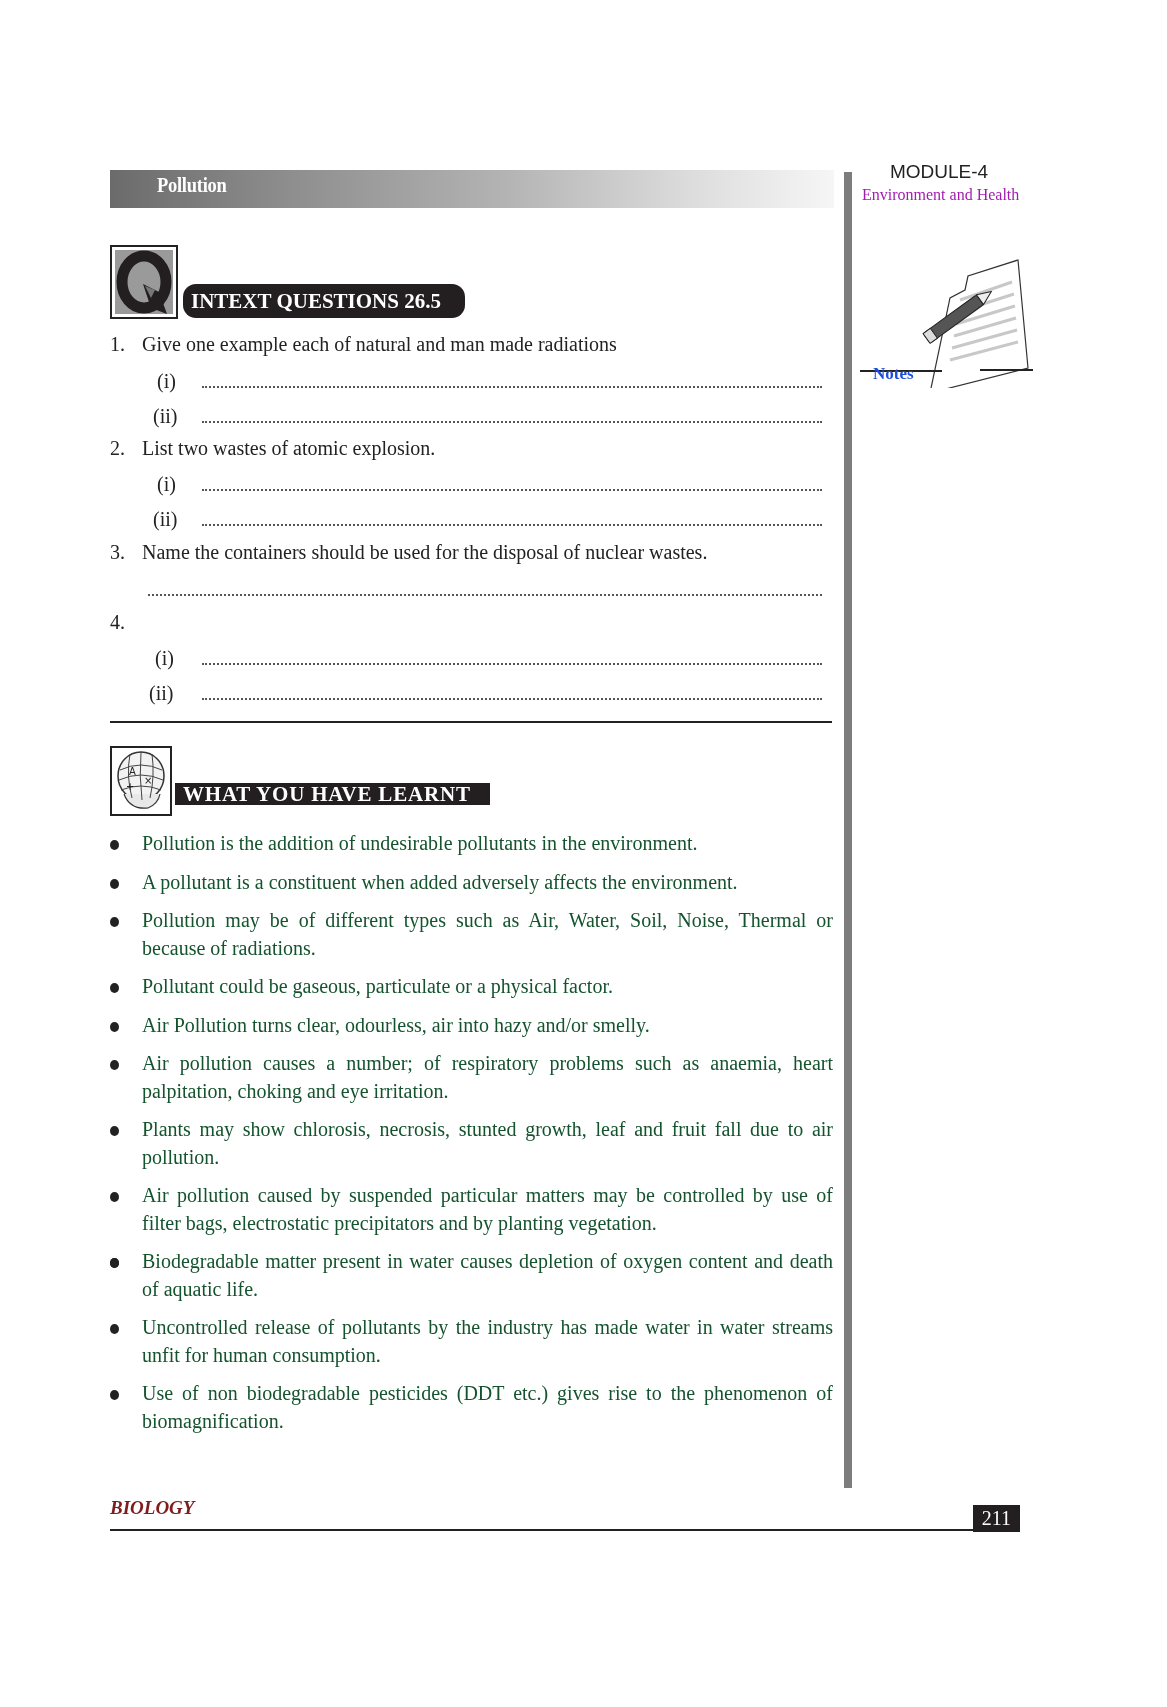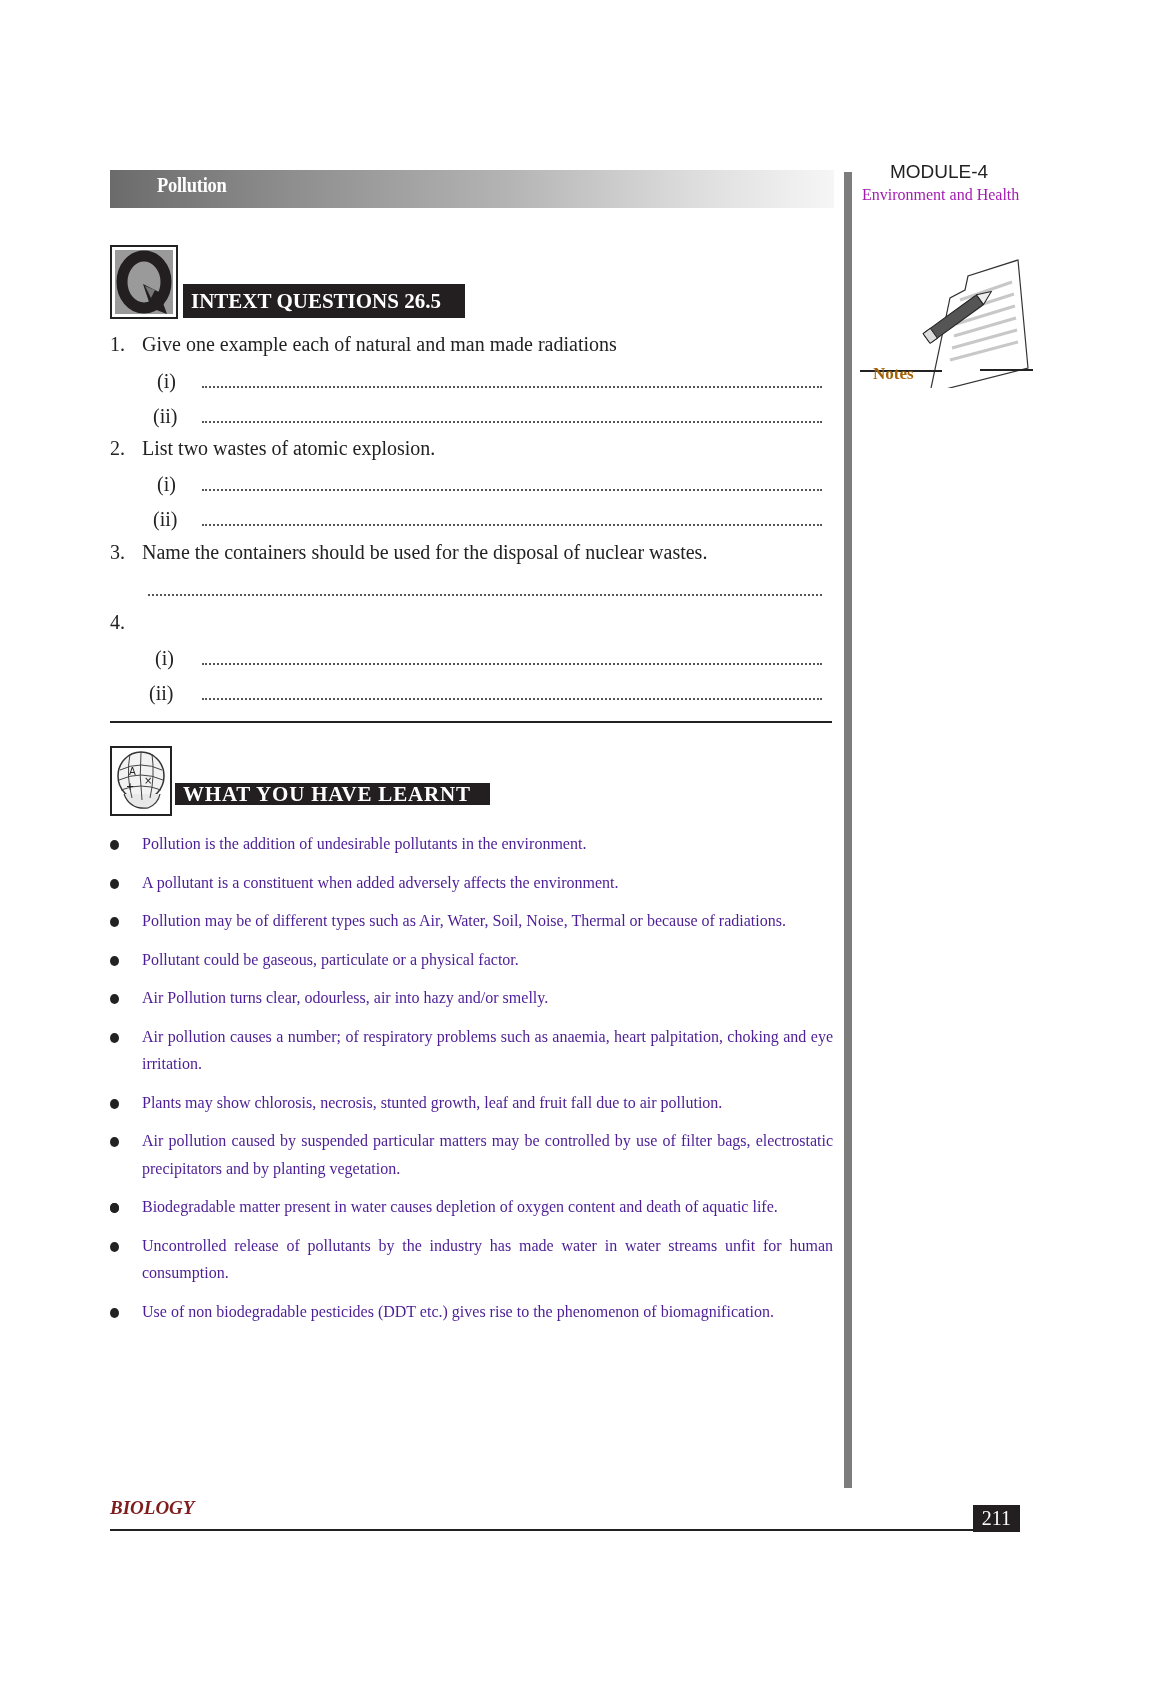--- a/index.html
+++ b/index.html
@@ -12,41 +12,41 @@
   .header-title { left:157px; top:173px; font-size:21px; color:#fff; font-weight:bold;
     font-family:"Liberation Serif", serif; letter-spacing:-0.3px; transform:scaleX(0.88); transform-origin:left; }
 
   .vbar { left:844px; top:172px; width:8px; height:1316px; background:#7d7d7d; }
 
   .module-label { left:890px; top:161px; font-family:"Liberation Sans", sans-serif; font-weight:normal; font-size:19px; color:#222; }
   .module-sub { left:862px; top:186px; font-size:16px; color:#a21caf; }
 
   .notes-line1 { left:860px; top:370px; width:82px; height:2px; background:#222; }
   .notes-line2 { left:980px; top:369px; width:53px; height:2px; background:#222; }
-  .notes-text { left:873px; top:364px; font-size:17px; font-weight:bold; color:#a16207; }
+  .notes-text { left:873px; top:364px; font-size:17px; font-weight:bold; color:#1d4ed8; }
   .notes-ill { left:920px; top:258px; width:110px; height:130px; }
 
   .q-icon { left:110px; top:245px; width:68px; height:74px; border:2px solid #222; background:#fff; box-sizing:border-box; }
   .q-icon-inner { position:absolute; left:3px; top:3px; right:3px; bottom:3px; background:#9a9a9a; overflow:hidden; }
   .section-title { background:#231f20; color:#fff; font-weight:bold; font-family:"Liberation Serif", serif;
     box-sizing:border-box; padding:0 0 0 8px; display:flex; align-items:center; }
-  .intext-title { left:183px; top:284px; width:282px; height:34px; font-size:21px; }
+  .intext-title { left:183px; top:284px; width:282px; height:34px; font-size:21px;border-radius:13px; }
   .learnt-icon { left:110px; top:746px; width:62px; height:70px; border:2px solid #222; background:#fff; box-sizing:border-box; }
   .learnt-title { left:175px; top:783px; width:315px; height:22px; font-size:21px; letter-spacing:0.8px; }
 
   .q-line { font-size:20px; color:#222; white-space:nowrap; }
   .q-num { position:absolute; left:0; }
   .q-text { position:absolute; left:32px; }
   .sub-label { font-size:20px; color:#222; }
   .dots { border-bottom:2px dotted #555; height:0; }
 
   .sep-line { left:110px; top:721px; width:722px; height:1.5px; background:#222; }
 
   .bullets { left:108px; top:830px; width:725px; }
-  .bullet { position:relative; padding-left:34px; font-size:16px; line-height:27.5px; color:#4c1d95;
+  .bullet { position:relative; padding-left:34px; font-size:20px; line-height:27.5px; color:#14532d;
     text-align:justify; margin-bottom:11px; font-family:"Liberation Serif", serif; }
   .bullet .dot { position:absolute; left:2px; top:10px; width:9px; height:10px; border-radius:50%; background:#222; }
 
   .footer-biology { left:110px; top:1497px; font-size:19px; font-weight:bold; font-style:italic; color:#7f1d1d; }
   .footer-line { left:110px; top:1529px; width:864px; height:2px; background:#222; }
   .page-num { left:973px; top:1505px; width:47px; height:27px; background:#231f20; color:#fff;
     font-size:20px; display:flex; align-items:center; justify-content:center; }
 </style>
 </head>
 <body>

